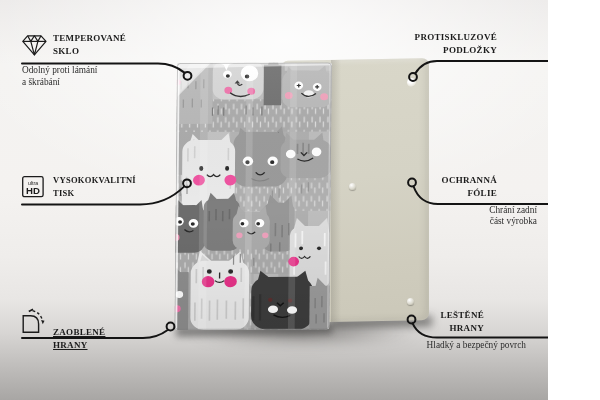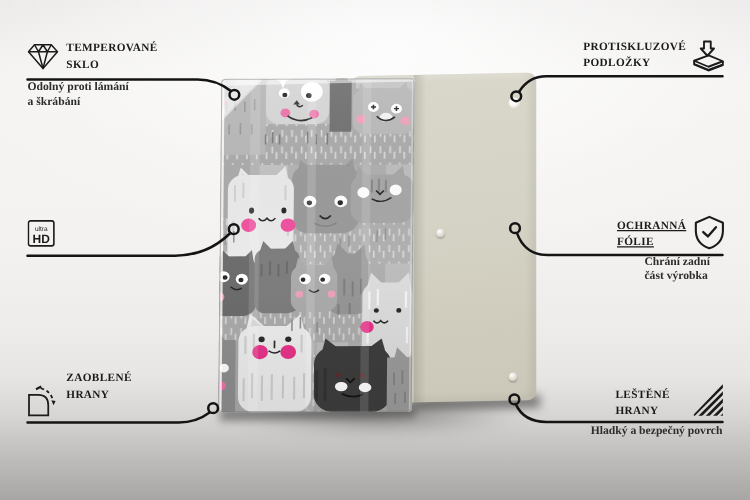--- a/index.html
+++ b/index.html
@@ -1,24 +1,24 @@
 <!DOCTYPE html>
 <html><head>
 <meta charset="utf-8">
 <style>
 html,body{margin:0;padding:0;}
 body{width:600px;height:400px;overflow:hidden;font-family:"Liberation Serif",serif;}
-#stage{position:relative;width:600px;height:400px;overflow:hidden;
+#stage{position:relative;width:548px;height:400px;overflow:hidden;
  background:
   radial-gradient(60% 42% at 52% 10%, rgba(255,255,255,0.85) 0%, rgba(255,255,255,0) 100%),
   linear-gradient(to bottom, #ebe9e8 0%, #f4f3f1 16%, #f4f2f0 48%, #efedeb 64%, #e8e6e4 75%, #d8d6d4 83%, #bebcba 92%, #a8a6a4 100%);}
 .abs{position:absolute;}
 .title{font-weight:bold;font-size:9px;letter-spacing:0.3px;color:#1b1b1b;line-height:13px;white-space:nowrap;}
-.sub{font-size:9.3px;color:#2d2d2d;line-height:11.5px;white-space:nowrap;font-weight:bold;}
-.rt{}
+.sub{font-size:9.3px;color:#2d2d2d;line-height:11.5px;white-space:nowrap;}
+.rt{text-align:right;}
 </style>
 </head>
 <body>
 <div id="stage">
 
 <div class="abs" style="left:148px;top:317px;width:312px;height:32px;background:radial-gradient(50% 50% at 50% 50%, rgba(55,53,51,0.65), rgba(55,53,51,0) 74%);filter:blur(7px);"></div>
 
 <div class="abs" style="left:176px;top:325px;width:156px;height:10px;background:rgba(25,25,25,0.48);filter:blur(3.5px);transform:rotate(-1.3deg);"></div>
 
 <div class="abs" style="left:330px;top:317px;width:102px;height:10px;background:rgba(35,35,33,0.55);filter:blur(4px);transform:rotate(-1.1deg);"></div>
@@ -299,52 +299,53 @@
 <div class="abs title" style="left:53px;top:32px;">TEMPEROVANÉ<br>SKLO</div>
 
 <div class="abs sub" style="left:22px;top:65px;">Odolný proti lámání<br>a škrábání</div>
 
 <svg class="abs" style="left:22px;top:176px;" width="22" height="22" viewBox="0 0 22 22">
 <rect x="0.7" y="0.7" width="20.4" height="20" rx="1.8" fill="none" stroke="#1b1b1b" stroke-width="1.3"></rect>
 <text x="11" y="8.6" font-family="Liberation Sans" font-size="5.2" text-anchor="middle" fill="#1b1b1b">ultra</text>
 <text x="11" y="18" font-family="Liberation Sans" font-size="9.6" font-weight="bold" text-anchor="middle" fill="#1b1b1b">HD</text>
 </svg>
 
+<div class="abs title" style="left:53px;top:174px;font-size:8.5px;">VYSOKOKVALITNÍ<br>TISK</div>
 
 
 <svg class="abs" style="left:22px;top:308px;" width="24" height="26" viewBox="0 0 24 26">
 <path d="M1.2,24.2 V7.8 H8.5 Q16.6,7.8 16.6,16 V24.2 Z" fill="none" stroke="#1b1b1b" stroke-width="1.4" stroke-linejoin="miter"></path>
 <path d="M6.8,3.4 L11,1.2" stroke="#1b1b1b" stroke-width="1.7"></path>
 <path d="M10.5,2.6 Q18.3,4.6 20.4,12.2" fill="none" stroke="#1b1b1b" stroke-width="1.4" stroke-dasharray="2.7 2.3"></path>
 <path d="M19.1,12.1 L22.5,12.7 L20.8,16.2 Z" fill="#1b1b1b"></path>
 </svg>
 
-<div class="abs title" style="left:53px;top:296px;">ZAOBLENÉ<br>HRANY</div>
+<div class="abs title" style="left:53px;top:326px;text-decoration:underline;">ZAOBLENÉ<br>HRANY</div>
 
 
 <svg class="abs" style="left:552px;top:31px;" width="28" height="28" viewBox="0 0 28 28">
 <g stroke="#1b1b1b" stroke-width="1.5" fill="none" stroke-linejoin="round">
 <path d="M11.2,2.2 H16.6 V7.8 H19.2 L13.9,13.6 L8.6,7.8 H11.2 Z"></path>
 <path d="M3.3,17.6 L14.9,13.3 L26.3,18 L14.7,22.4 Z"></path>
 <path d="M3.3,17.6 V20.6 L14.7,25.4 L26.3,21 V18"></path>
 <path d="M3.5,20.3 L14.7,24.9 L26.1,20.7"></path>
 </g>
 </svg>
 
 <div class="abs title rt" style="right:51px;top:30.5px;">PROTISKLUZOVÉ<br>PODLOŽKY</div>
 
 
 <svg class="abs" style="left:555px;top:172px;" width="25" height="28" viewBox="0 0 27 30">
 <path d="M13.5,1.5 L25.2,6.6 V13.2 C25.2,21.6 20,26.4 13.5,28.6 C7,26.4 1.8,21.6 1.8,13.2 V6.6 Z" fill="none" stroke="#1b1b1b" stroke-width="1.8" stroke-linejoin="round"></path>
 <path d="M8.2,14.6 L12.2,18.4 L19.2,10.4" fill="none" stroke="#1b1b1b" stroke-width="2" stroke-linecap="round" stroke-linejoin="round"></path>
 </svg>
 
-<div class="abs title rt" style="right:51px;top:174px;text-decoration:underline;">OCHRANNÁ<br>FÓLIE</div>
-
-<div class="abs sub rt" style="right:32px;top:204.5px;">Chrání zadní<br>část výrobka</div>
+<div class="abs title rt" style="right:51px;top:174px;">OCHRANNÁ<br>FÓLIE</div>
+
+<div class="abs sub rt" style="right:11px;top:204.5px;">Chrání zadní<br>část výrobka</div>
 
 <svg class="abs" style="left:555px;top:306px;" width="24" height="27" viewBox="0 0 24 27">
 <defs>
         <clipPath id="tric">
           <path d="M-1,26.6 L23.3,1.2 L23.3,26.6 Z"></path>
         </clipPath>
       </defs>
 <g clip-path="url(#tric)" stroke="#1b1b1b" stroke-width="2.2" fill="none">
 <path d="M-2.5,28.5 L24,2"></path>
 <path d="M3.4,28.5 L26,5.9"></path>

